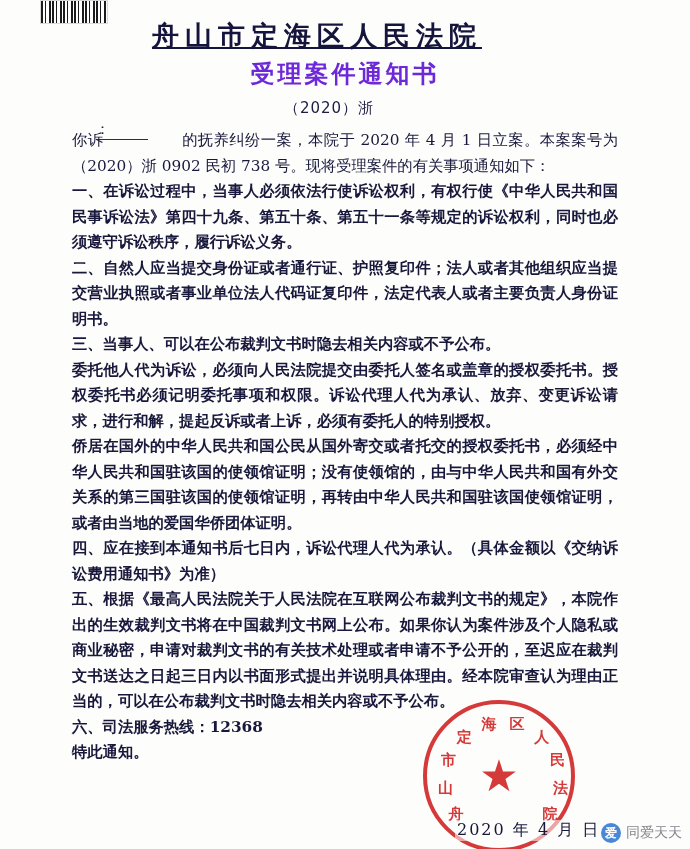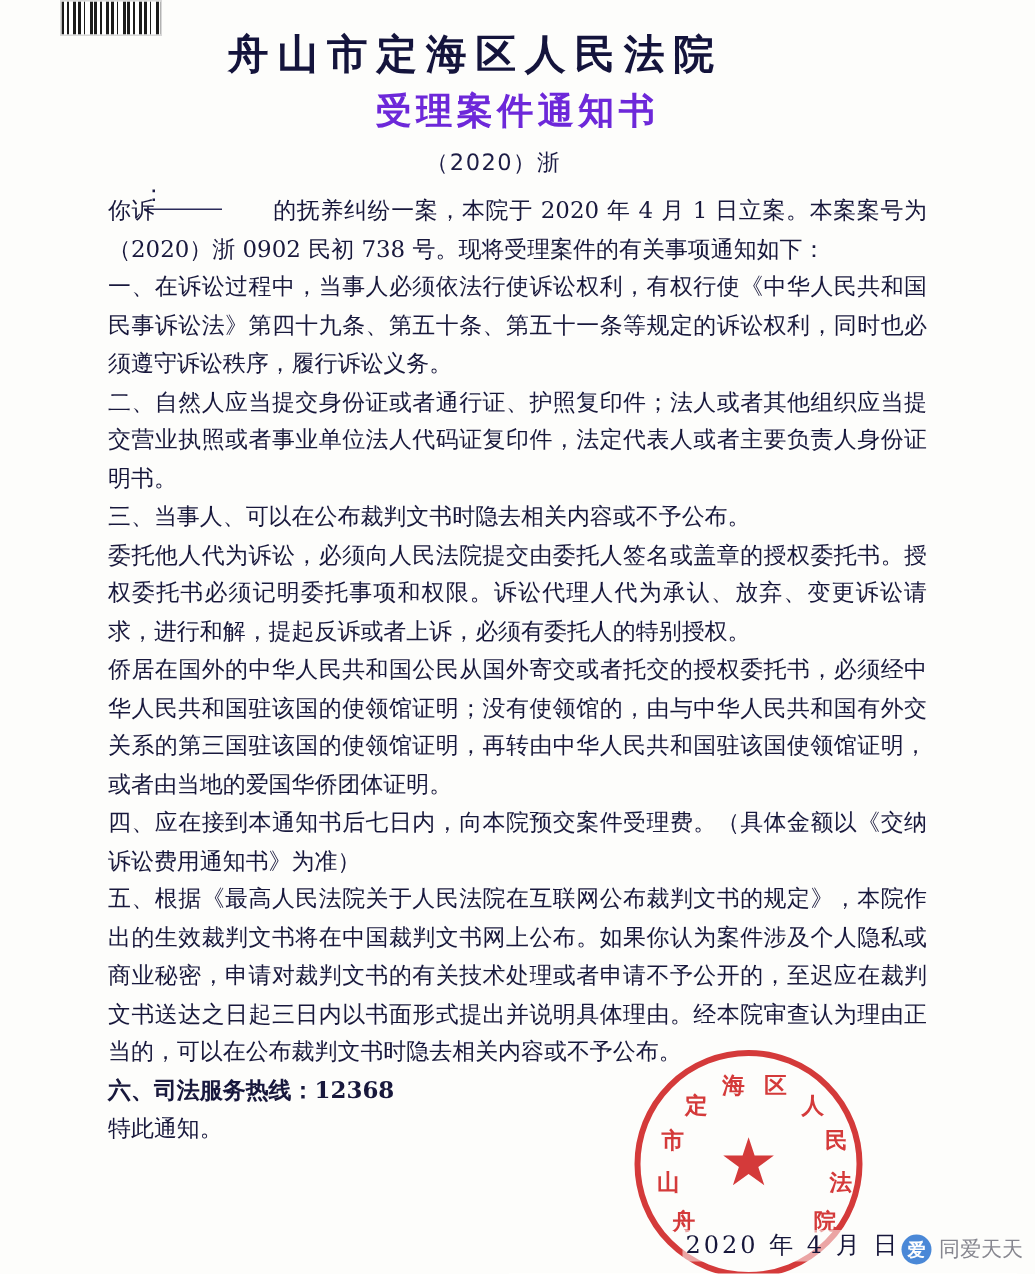--- a/index.html
+++ b/index.html
@@ -45,20 +45,21 @@
     position: absolute;
     top: 18px;
     left: 0;
     width: 634px;
     text-align: center;
     font-family: "DejaVu Serif", "Liberation Serif", serif;
     font-size: 27px;
     font-weight: bold;
     letter-spacing: 6px;
     color: #14143c;
+    text-decoration: underline;
   }
   .title-sub {
     position: absolute;
     top: 58px;
     left: 0;
     width: 690px;
     text-align: center;
     font-family: "DejaVu Serif", "Liberation Serif", serif;
     font-size: 24px;
     font-weight: bold;
@@ -105,20 +106,21 @@
     line-height: 25.5px;
     color: #18183c;
     text-align: justify;
   }
   .body p {
     margin: 0 0 0 0;
     text-indent: 0;
   }
   .p-indent {
     text-indent: 30px;
+    font-weight: bold;
   }
   .p-first {
     text-indent: 62px;
   }
   .hotline {
     font-weight: bold;
   }
 
   
   .seal {
@@ -212,21 +214,21 @@
   <div class="addressee">：</div>
   <div class="addressee-line"></div>
 
   <div class="body">
     <p class="p-first">你诉　　　　　的抚养纠纷一案，本院于 2020 年 4 月 1 日立案。本案案号为（2020）浙 0902 民初 738 号。现将受理案件的有关事项通知如下：</p>
     <p class="p-indent">一、在诉讼过程中，当事人必须依法行使诉讼权利，有权行使《中华人民共和国民事诉讼法》第四十九条、第五十条、第五十一条等规定的诉讼权利，同时也必须遵守诉讼秩序，履行诉讼义务。</p>
     <p class="p-indent">二、自然人应当提交身份证或者通行证、护照复印件；法人或者其他组织应当提交营业执照或者事业单位法人代码证复印件，法定代表人或者主要负责人身份证明书。</p>
     <p class="p-indent">三、当事人、可以在公布裁判文书时隐去相关内容或不予公布。</p>
     <p class="p-indent">委托他人代为诉讼，必须向人民法院提交由委托人签名或盖章的授权委托书。授权委托书必须记明委托事项和权限。诉讼代理人代为承认、放弃、变更诉讼请求，进行和解，提起反诉或者上诉，必须有委托人的特别授权。</p>
     <p class="p-indent">侨居在国外的中华人民共和国公民从国外寄交或者托交的授权委托书，必须经中华人民共和国驻该国的使领馆证明；没有使领馆的，由与中华人民共和国有外交关系的第三国驻该国的使领馆证明，再转由中华人民共和国驻该国使领馆证明，或者由当地的爱国华侨团体证明。</p>
-    <p class="p-indent">四、应在接到本通知书后七日内，向本院预交案件受理费。（具体金额以《交纳诉讼费用通知书》为准）</p>
+    <p class="p-indent">四、应在接到本通知书后七日内，诉讼代理人代为承认。（具体金额以《交纳诉讼费用通知书》为准）</p>
     <p class="p-indent">五、根据《最高人民法院关于人民法院在互联网公布裁判文书的规定》，本院作出的生效裁判文书将在中国裁判文书网上公布。如果你认为案件涉及个人隐私或商业秘密，申请对裁判文书的有关技术处理或者申请不予公开的，至迟应在裁判文书送达之日起三日内以书面形式提出并说明具体理由。经本院审查认为理由正当的，可以在公布裁判文书时隐去相关内容或不予公布。</p>
     <p class="p-indent hotline"><span>六、司法服务热线：</span><span>12368</span></p>
     <p class="p-indent">特此通知。</p>
   </div>
 
   <div class="seal">
     <div class="seal-text">
       <div class="seal-char" style="transform: rotate(-126deg) translateY(-58px) rotate(126deg);">舟</div>
       <div class="seal-char" style="transform: rotate(-98deg) translateY(-58px) rotate(98deg);">山</div>
       <div class="seal-char" style="transform: rotate(-70deg) translateY(-58px) rotate(70deg);">市</div>

